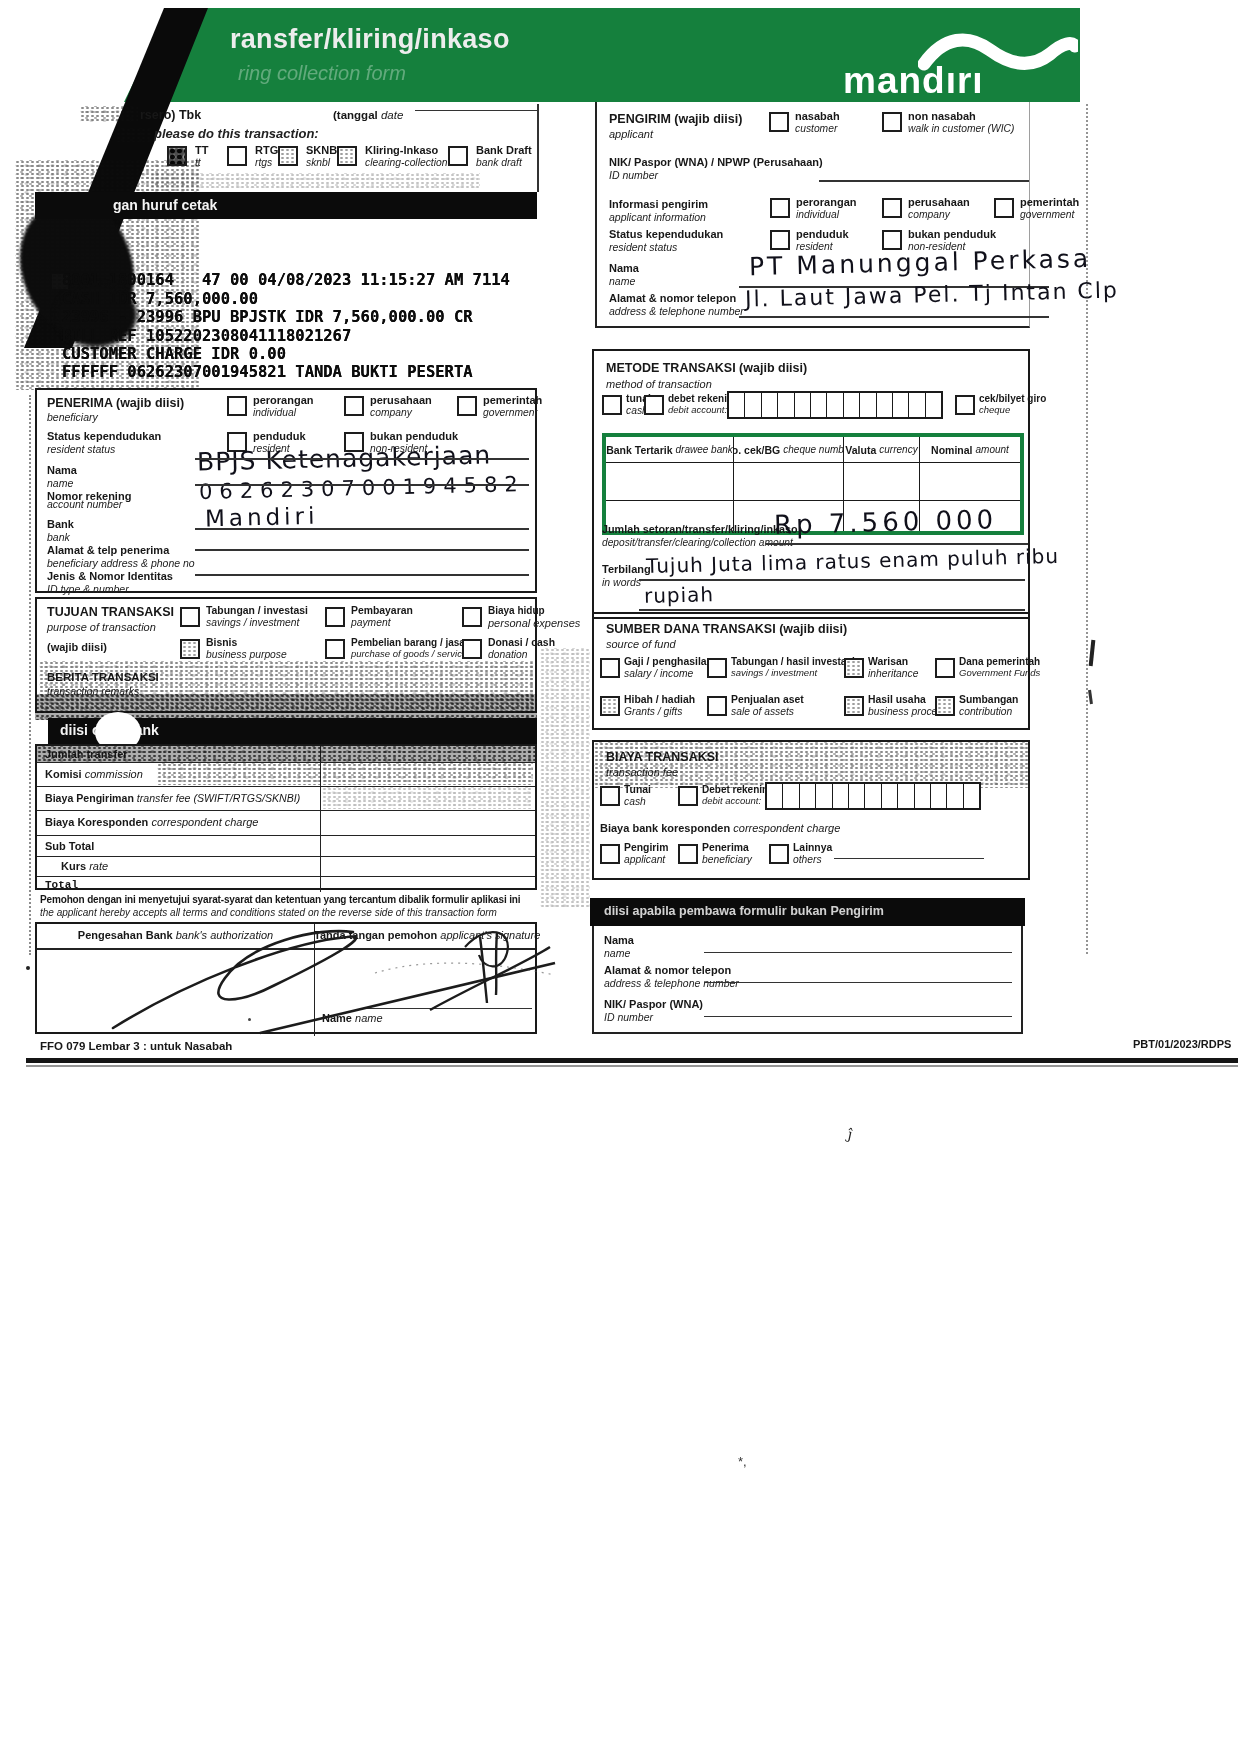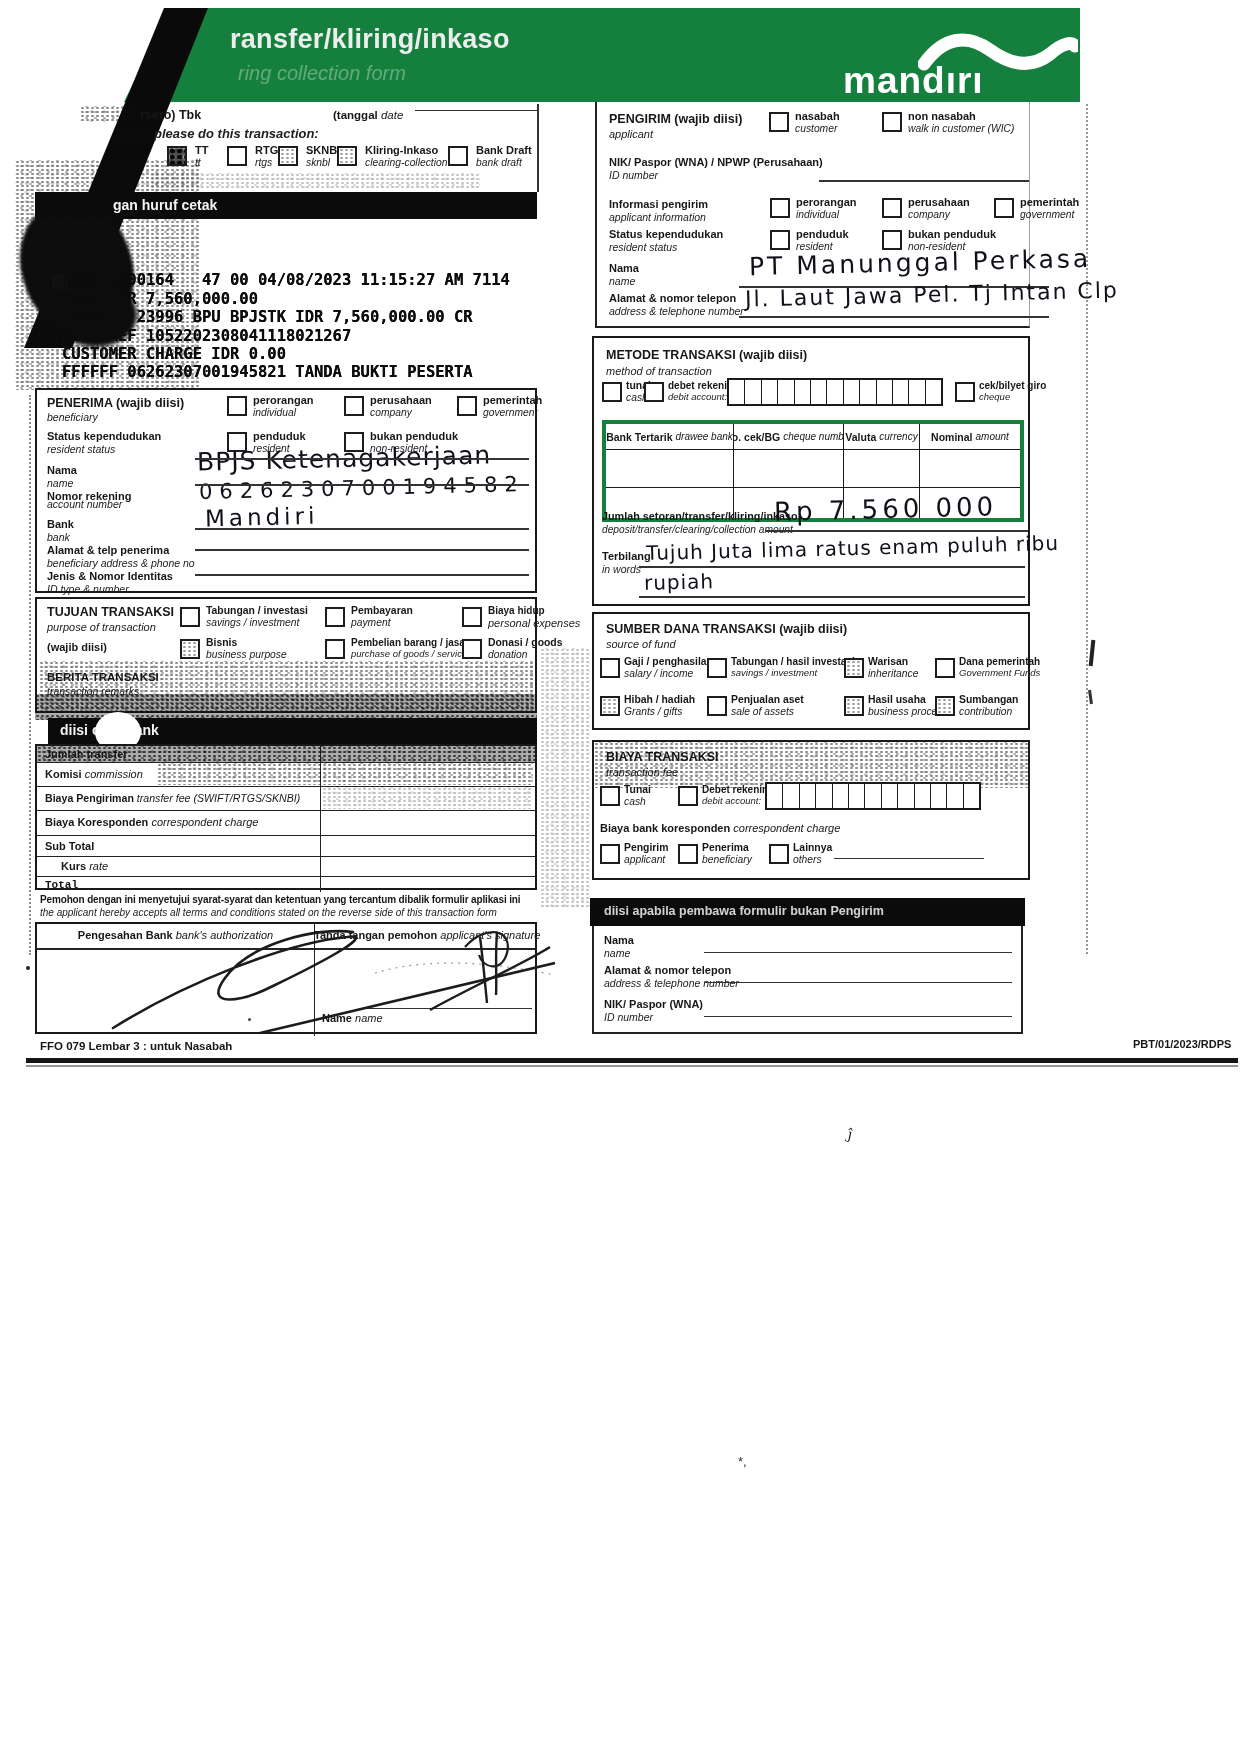--- a/index.html
+++ b/index.html
@@ -199,21 +199,21 @@
       <span>Bisnis</span>
       <i>business purpose</i>
     </div>
     <div class="cb" style="left:288px;top:40px;"></div>
     <div class="cbl sm" style="left:314px;top:38px;font-size:10px;">
       <span>Pembelian barang / jasa</span>
       <i style="font-size:9.5px;">purchase of goods / services</i>
     </div>
     <div class="cb" style="left:425px;top:40px;"></div>
     <div class="cbl sm" style="left:451px;top:38px;">
-      <span>Donasi / goods</span>
+      <span>Donasi / cash</span>
       <i>donation</i>
     </div>
 
     <div class="lbl" style="left:10px;top:72px;font-size:11.5px;">BERITA TRANSAKSI</div>
     <div class="sub" style="left:10px;top:87px;">transaction remarks</div>
     <div class="noise med" style="left:2px;top:62px;width:494px;height:50px;"></div>
   </div>
 
   <div class="noise heavy" style="left:35px;top:694px;width:502px;height:26px;"></div>
 
@@ -344,21 +344,21 @@
     <div class="sub" style="left:12px;top:174px;">name</div>
     <div class="hand" style="left:152px;top:146px;font-size:25px;letter-spacing:3px;">PT Manunggal Perkasa</div>
     <div class="uline" style="left:142px;top:184px;width:310px;"></div>
 
     <div class="lbl" style="left:12px;top:190px;">Alamat  &amp; nomor telepon</div>
     <div class="sub" style="left:12px;top:204px;">address &amp; telephone number</div>
     <div class="hand" style="left:148px;top:180px;font-size:22px;letter-spacing:2px;">Jl. Laut Jawa Pel. Tj Intan Clp</div>
     <div class="uline" style="left:142px;top:214px;width:310px;"></div>
   </div>
 
-  <div class="box" style="left:592px;top:336px;width:438px;height:270px;">
+  <div class="box" style="left:592px;top:349px;width:438px;height:270px;">
     <div class="lbl big" style="left:12px;top:10px;">METODE TRANSAKSI (wajib diisi)</div>
     <div class="sub" style="left:12px;top:27px;font-size:11px;">method of transaction</div>
 
     <div class="cb" style="left:8px;top:44px;"></div>
     <div class="cbl sm" style="left:32px;top:42px;">
       <span>tunai</span>
       <i>cash</i>
     </div>
     <div class="cb" style="left:50px;top:44px;"></div>
     <div class="cbl sm" style="left:74px;top:42px;font-size:10px;">

